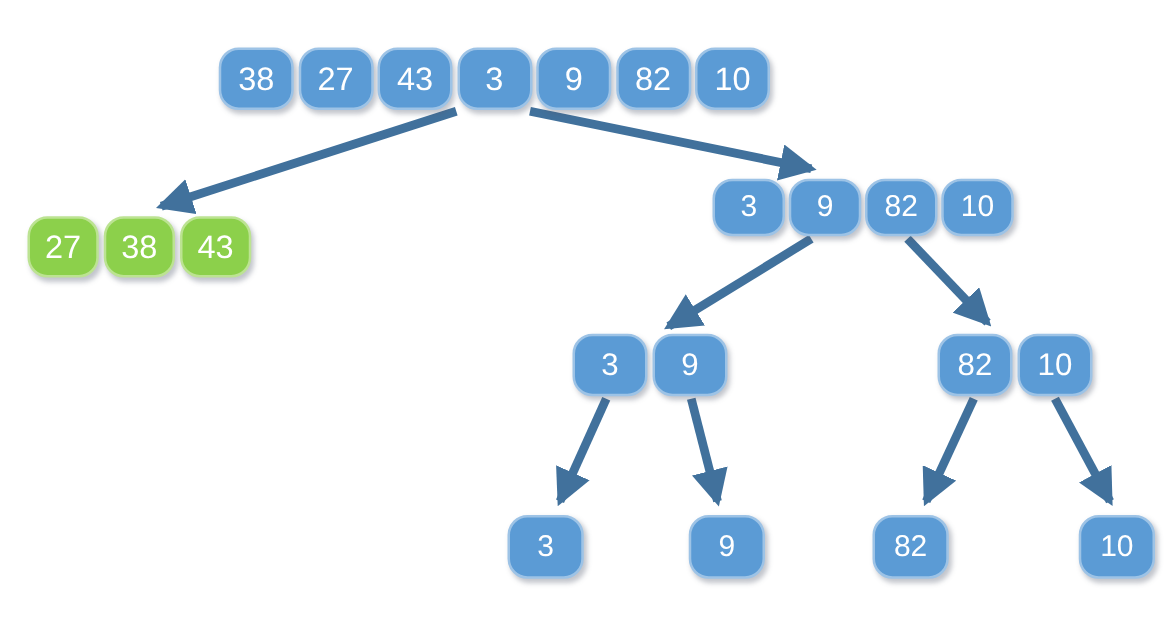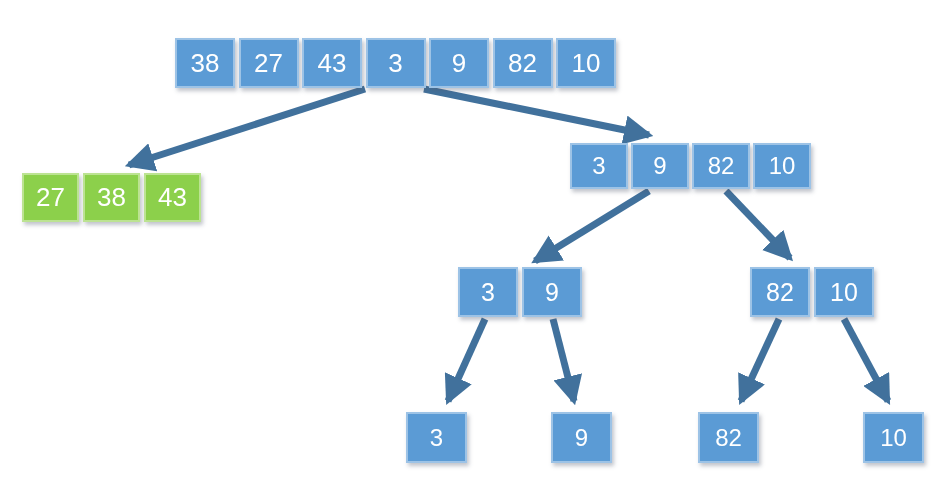--- a/index.html
+++ b/index.html
@@ -18,21 +18,21 @@
   .row {
     position: absolute;
     display: flex;
   }
   .node {
     box-sizing: border-box;
     display: flex;
     align-items: center;
     justify-content: center;
     color: var(--text, #ffffff);
-    border-radius: 0;
+    border-radius: 16px;
     box-shadow: 2px 3px 4px rgba(80, 90, 110, 0.35);
     font-size: 25px;
   }
   .blue {
     background: var(--box-blue, #5B9BD5);
     border: 2px solid var(--box-blue-border, #9DC3E6);
   }
   .green {
     background: var(--box-green, #8CD04B);
     border: 2px solid var(--box-green-border, #BCE392);

